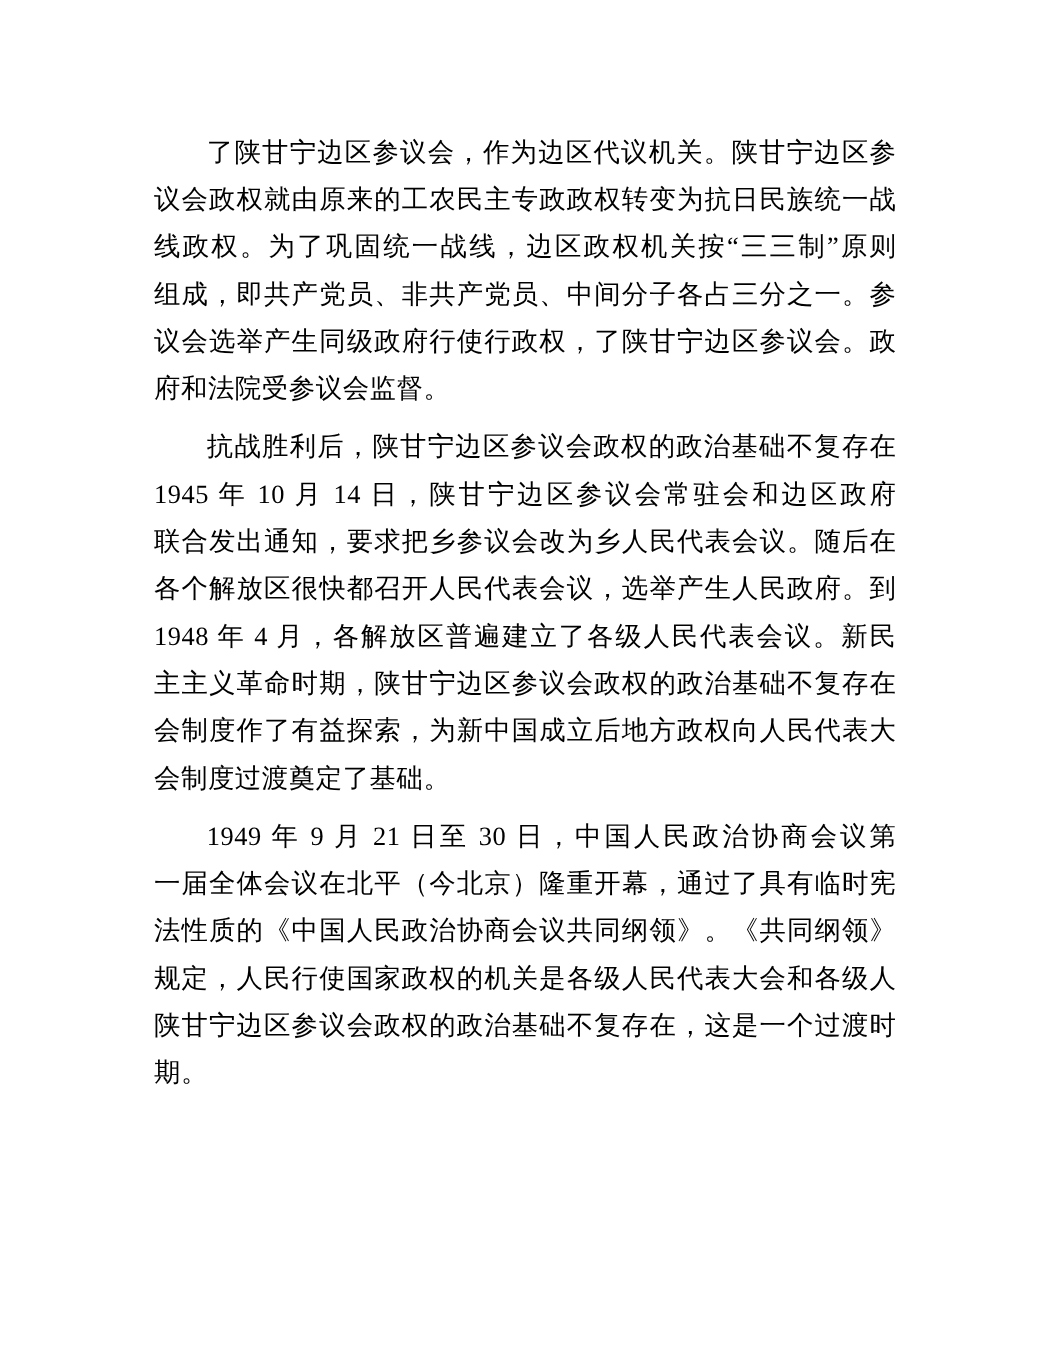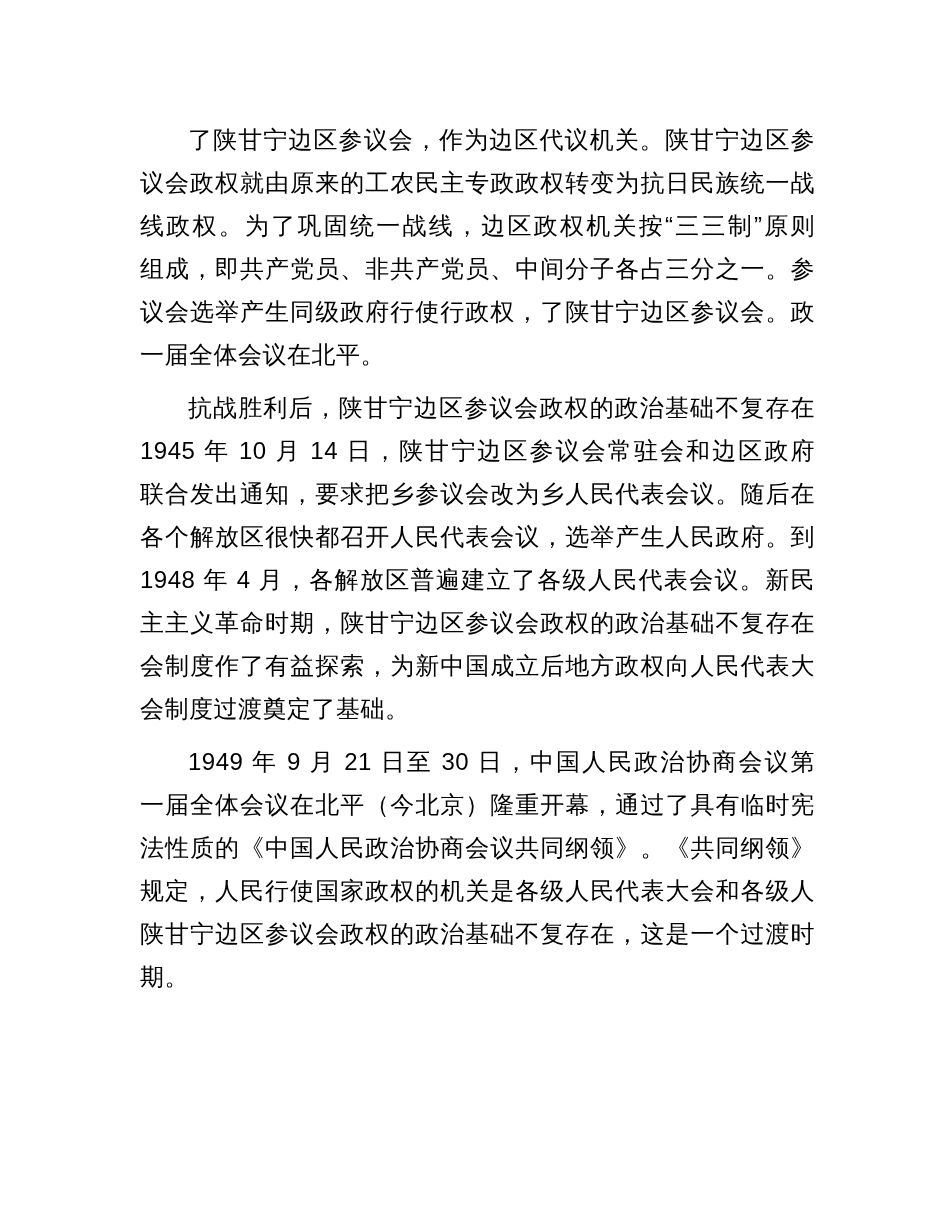--- a/index.html
+++ b/index.html
@@ -10,21 +10,21 @@
     width: 950px;
     height: 1230px;
     background: #ffffff;
     overflow: hidden;
   }
   .page {
     position: relative;
     width: 950px;
     height: 1092px;
     background: #ffffff;
-    font-family: Liberation Sans, sans-serif;
+    font-family: Liberation Serif, serif;
   }
   .text-block {
     position: absolute;
     left: 140px;
     top: 118px;
     width: 675px;
     color: #000000;
     font-size: 24px;
     line-height: 43px;
     letter-spacing: 0.5px;
@@ -49,21 +49,21 @@
 <body style="background: rgb(255, 255, 255);">
 
 <div class="page">
   <div class="text-block" style="color: rgb(0, 0, 0);">
       <div class="paragraph">
         <div class="line first">了陕甘宁边区参议会，作为边区代议机关。陕甘宁边区参</div>
         <div class="line">议会政权就由原来的工农民主专政政权转变为抗日民族统一战</div>
         <div class="line">线政权。为了巩固统一战线，边区政权机关按“三三制”原则</div>
         <div class="line">组成，即共产党员、非共产党员、中间分子各占三分之一。参</div>
         <div class="line">议会选举产生同级政府行使行政权，了陕甘宁边区参议会。政</div>
-        <div class="line last">一届全体会议在北平。</div>
+        <div class="line last">府和法院受参议会监督。</div>
       </div>
       <div class="paragraph">
         <div class="line first">抗战胜利后，陕甘宁边区参议会政权的政治基础不复存在</div>
         <div class="line">1945 年 10 月 14 日，陕甘宁边区参议会常驻会和边区政府</div>
         <div class="line">联合发出通知，要求把乡参议会改为乡人民代表会议。随后在</div>
         <div class="line">各个解放区很快都召开人民代表会议，选举产生人民政府。到</div>
         <div class="line">1948 年 4 月，各解放区普遍建立了各级人民代表会议。新民</div>
         <div class="line">主主义革命时期，陕甘宁边区参议会政权的政治基础不复存在</div>
         <div class="line">会制度作了有益探索，为新中国成立后地方政权向人民代表大</div>
         <div class="line last">会制度过渡奠定了基础。</div>

